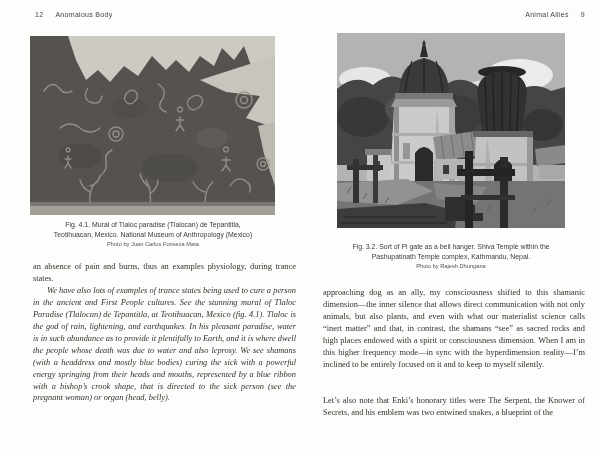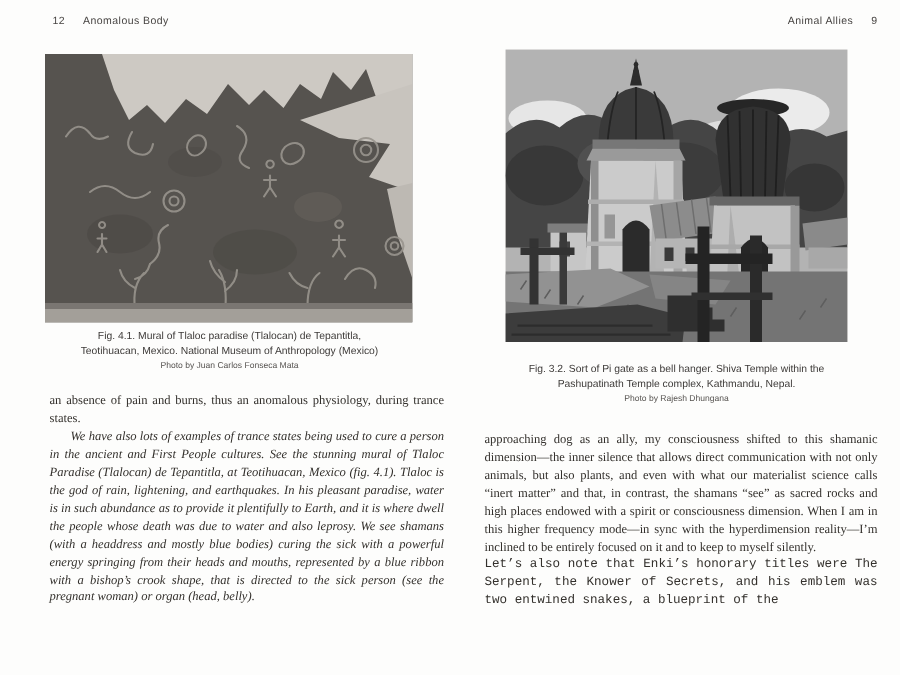--- a/index.html
+++ b/index.html
@@ -29,21 +29,21 @@
     font-family:"Liberation Sans", sans-serif;
     font-size:5.7px;color:#565350;text-align:center;margin-top:1px;
   }
   
   .bodytext{
     font-size:8.4px;line-height:11.95px;color:#33302c;
     text-align:justify;
   }
   .bodytext p{margin:0;}
   .bodytext p.indent{text-indent:14px;font-style:italic;}
-  .bodytext p.spaced{margin-top:0;font-family:Liberation Mono, monospace;}
+  .bodytext p.spaced{margin-top:24px;}
 </style>
 </head>
 <body>
 
 <div class="abs" style="left:0;top:0;width:600px;height:450px;">
 
   <div class="abs" style="left:0;top:0;width:300px;height:450px;">
 
     <div class="running-header abs" style="left:35px;top:11px;width:240px;">
       <span>12</span>
@@ -95,21 +95,21 @@
       </svg>
     </div>
 
     <div class="caption abs" style="left:22px;top:220px;width:262px;">
       <div>Fig. 4.1. Mural of Tlaloc paradise (Tlalocan) de Tepantitla,</div>
       <div>Teotihuacan, Mexico. National Museum of Anthropology (Mexico)</div>
       <div class="credit">Photo by Juan Carlos Fonseca Mata</div>
     </div>
 
     <div class="bodytext abs" style="left:33px;top:261px;width:263px;">
-      <p>an absence of pain and burns, thus an anomalous physiology, during trance states.</p>
+      <p>an absence of pain and burns, thus an examples physiology, during trance states.</p>
       <p class="indent">We have also lots of examples of trance states being used to cure a person in the ancient and First People cultures. See the stunning mural of Tlaloc Paradise (Tlalocan) de Tepantitla, at Teotihuacan, Mexico (fig. 4.1). Tlaloc is the god of rain, lightening, and earthquakes. In his pleasant paradise, water is in such abundance as to provide it plentifully to Earth, and it is where dwell the people whose death was due to water and also leprosy. We see shamans (with a headdress and mostly blue bodies) curing the sick with a powerful energy springing from their heads and mouths, represented by a blue ribbon with a bishop’s crook shape, that is directed to the sick person (see the pregnant woman) or organ (head, belly).</p>
     </div>
   </div>
 
   <div class="abs" style="left:300px;top:0;width:300px;height:448px;">
 
     <div class="running-header right abs" style="left:23px;top:11px;width:262px;">
       <span>Animal Allies</span>
       <span>9</span>
     </div>

